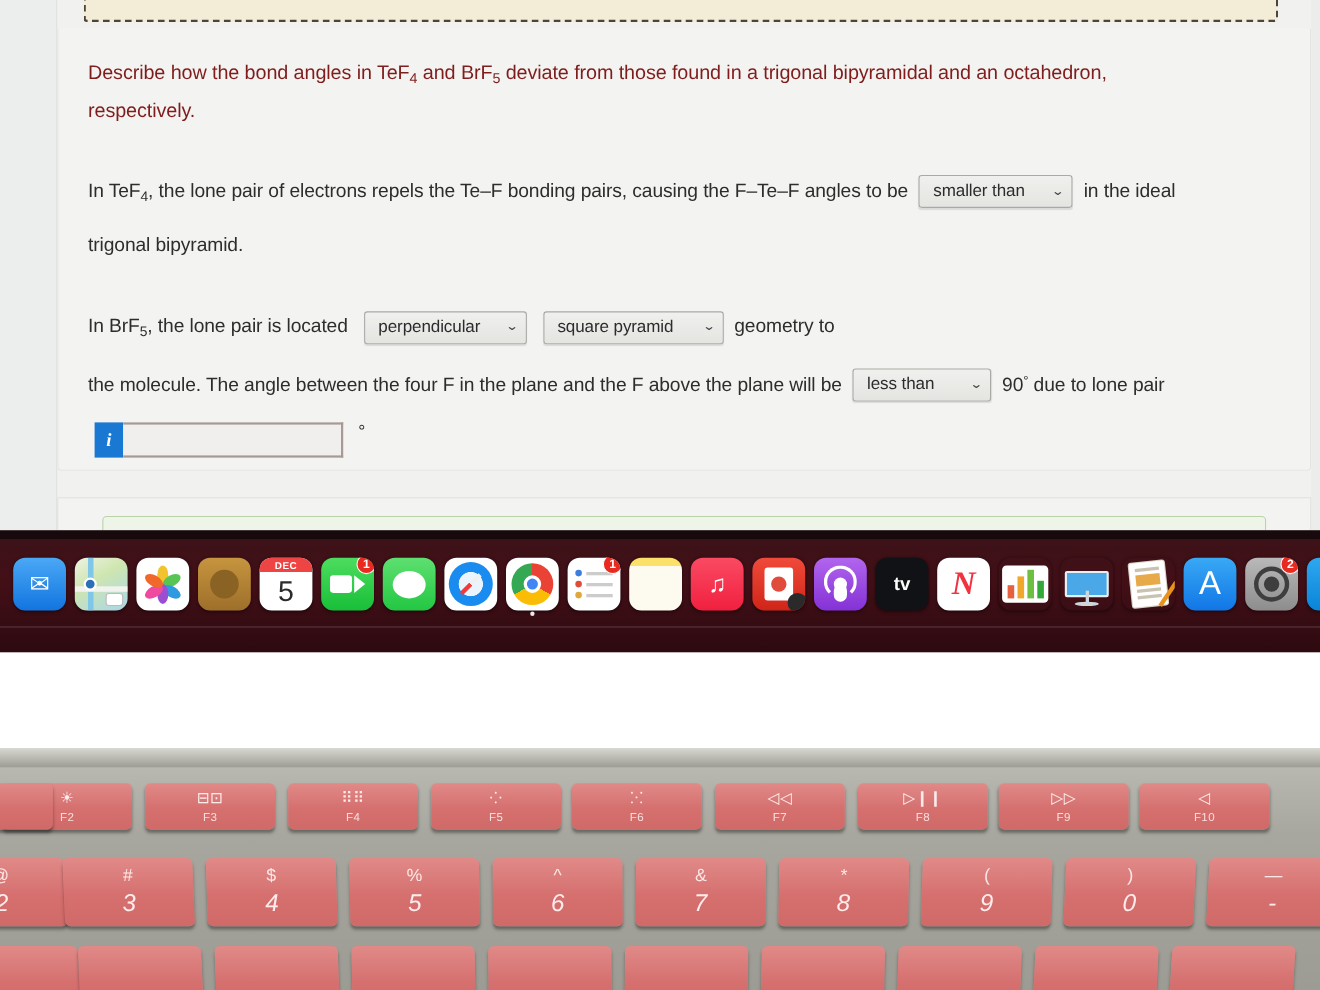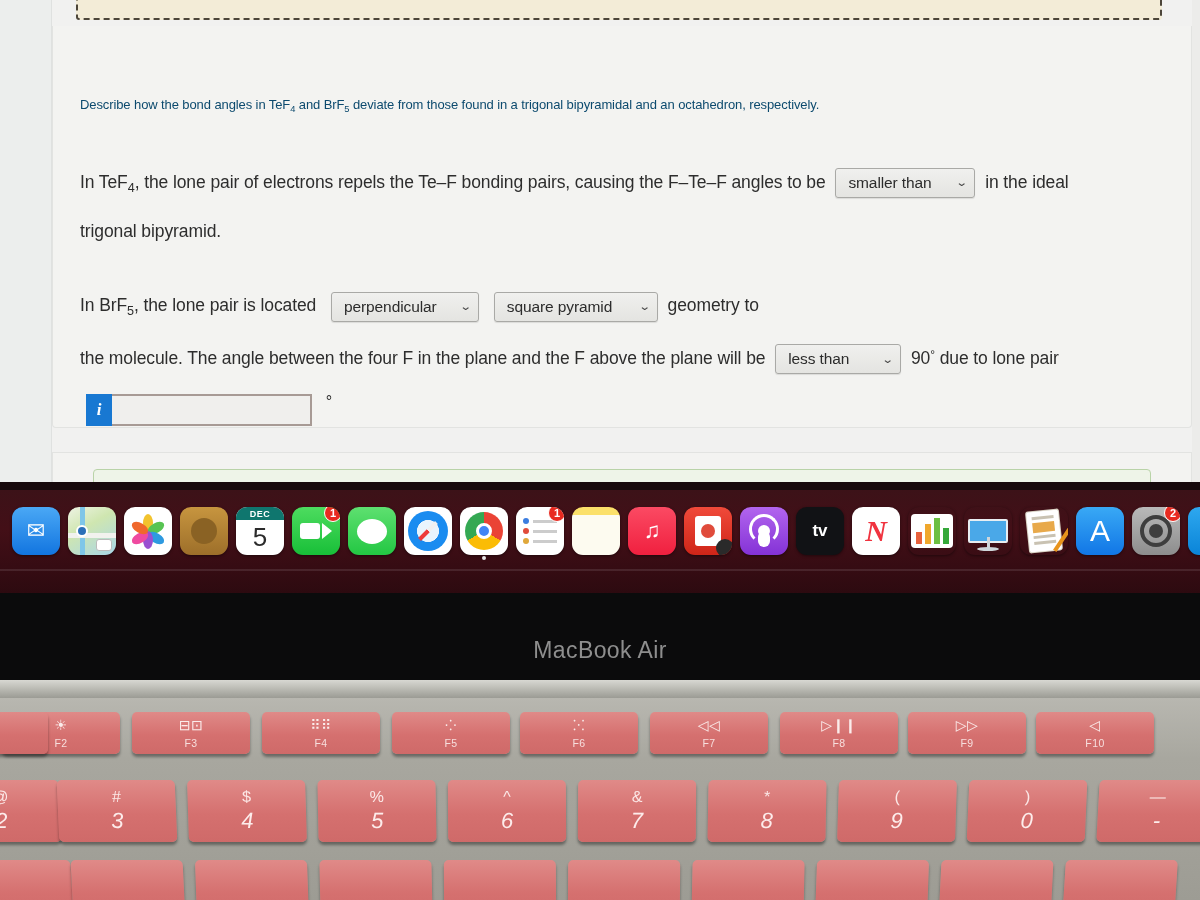--- a/index.html
+++ b/index.html
@@ -93,26 +93,25 @@
   
   .q-body {
     position: absolute;
     left: 80px;
     top: 52px;
     width: 1060px;
     color: #2b2b2b;
   }
 
   .q-prompt {
-    font-size: 13px;
+    font-size: 18px;
     line-height: 29px;
-    color: #0c4a6e;
+    color: #7f1d1d;
     letter-spacing: -0.1px;
     width: 1000px;
-    margin-top: 38px;
   }
 
   .para {
     font-size: 17.5px;
     line-height: 44px;
     color: #2d2d2d;
     letter-spacing: -0.1px;
   }
   .para-1 { margin-top: 36px; }
   .para-2 { margin-top: 30px; }
@@ -431,21 +430,21 @@
             </div>
           </div>
         </div>
         <div class="dock-slot">
           <div class="dock-ico" style="background: linear-gradient(rgb(199, 149, 63), rgb(157, 111, 42)); color: rgb(122, 85, 32);">
             <div style="width:26px;height:26px;border-radius:50%;background:#8a6224;"></div>
           </div>
         </div>
         <div class="dock-slot">
           <div class="dock-ico" style="background: rgb(255, 255, 255); color: rgb(43, 43, 43);">
-            <div style="position:absolute;left:0;top:0;width:100%;height:13px;background:#0f766e;color:#fff;font-size:9px;font-weight:bold;display:flex;align-items:center;justify-content:center;letter-spacing:.5px;">DEC</div>
+            <div style="position:absolute;left:0;top:0;width:100%;height:13px;background:#ef4444;color:#fff;font-size:9px;font-weight:bold;display:flex;align-items:center;justify-content:center;letter-spacing:.5px;">DEC</div>
             <div style="position:absolute;top:12px;left:0;width:100%;height:36px;display:flex;align-items:center;justify-content:center;font-size:26px;color:#2b2b2b;">5</div>
           </div>
         </div>
         <div class="dock-slot">
           <div class="dock-ico" style="background: linear-gradient(rgb(77, 220, 95), rgb(24, 191, 56)); color: rgb(255, 255, 255);">
             <div style="display:flex;align-items:center;gap:2px;">
               <div style="width:20px;height:16px;border-radius:3px;background:#fff;"></div>
               <div style="width:0;height:0;border-top:8px solid transparent;border-bottom:8px solid transparent;border-left:10px solid #fff;"></div>
             </div>
             <span class="badge">1</span>
@@ -562,23 +561,20 @@
             <span class="badge">2</span>
           </div>
         </div>
         <div class="dock-slot">
           <div class="dock-ico" style="background: linear-gradient(rgb(46, 168, 239), rgb(10, 132, 216)); color: rgb(255, 255, 255);"></div>
         </div>
       </div>
     <div class="dock-bottom-shine"></div>
   </div>
 
-  <div class="chin">
-    <span class="chin-label">MacBook Air</span>
-  </div>
 
   <div class="hinge"></div>
 
   <div class="kb" id="kb">
       <div class="key fn" style="left: 2px; top: 14px; width: 118px;">
         <span class="glyph">☀</span>
         <span class="fnum">F2</span>
       </div>
       <div class="key fn" style="left: 132px; top: 14px; width: 118px;">
         <span class="glyph">⊟⊡</span>

